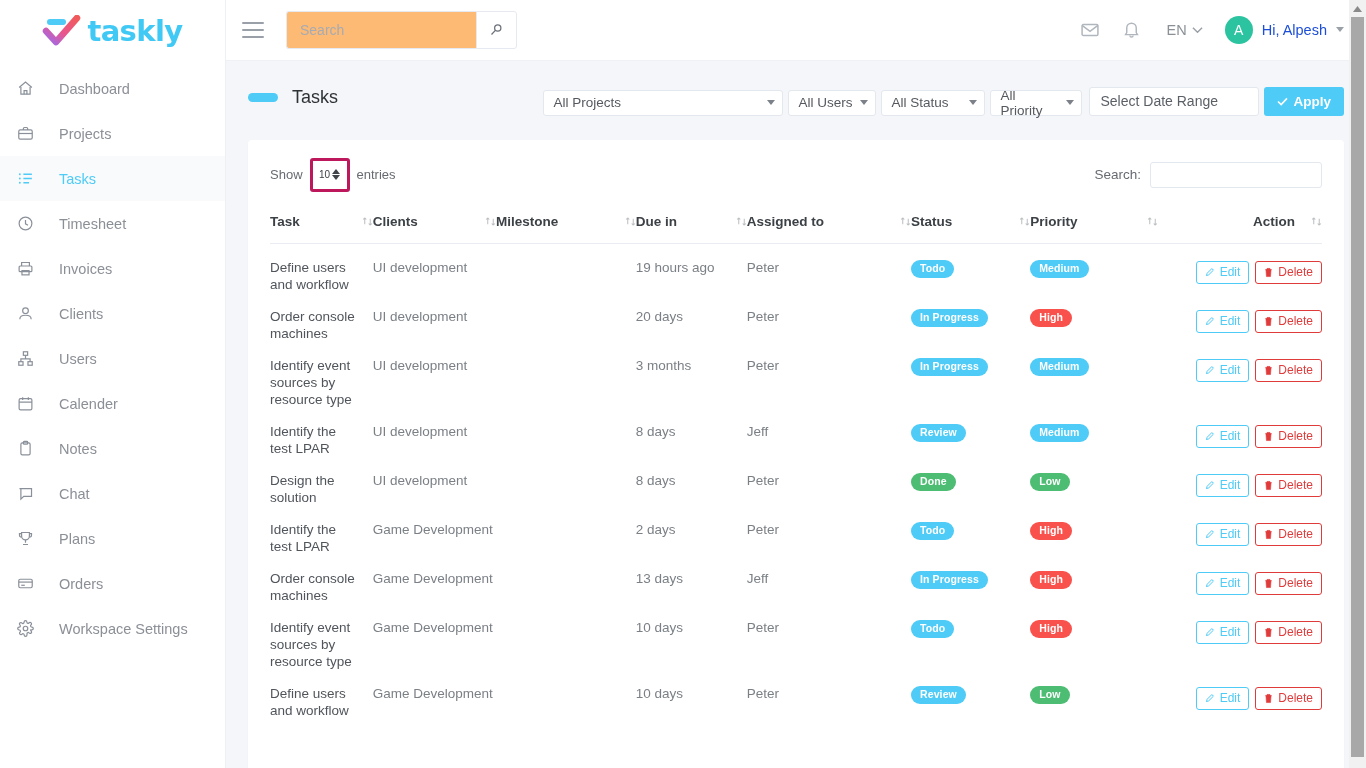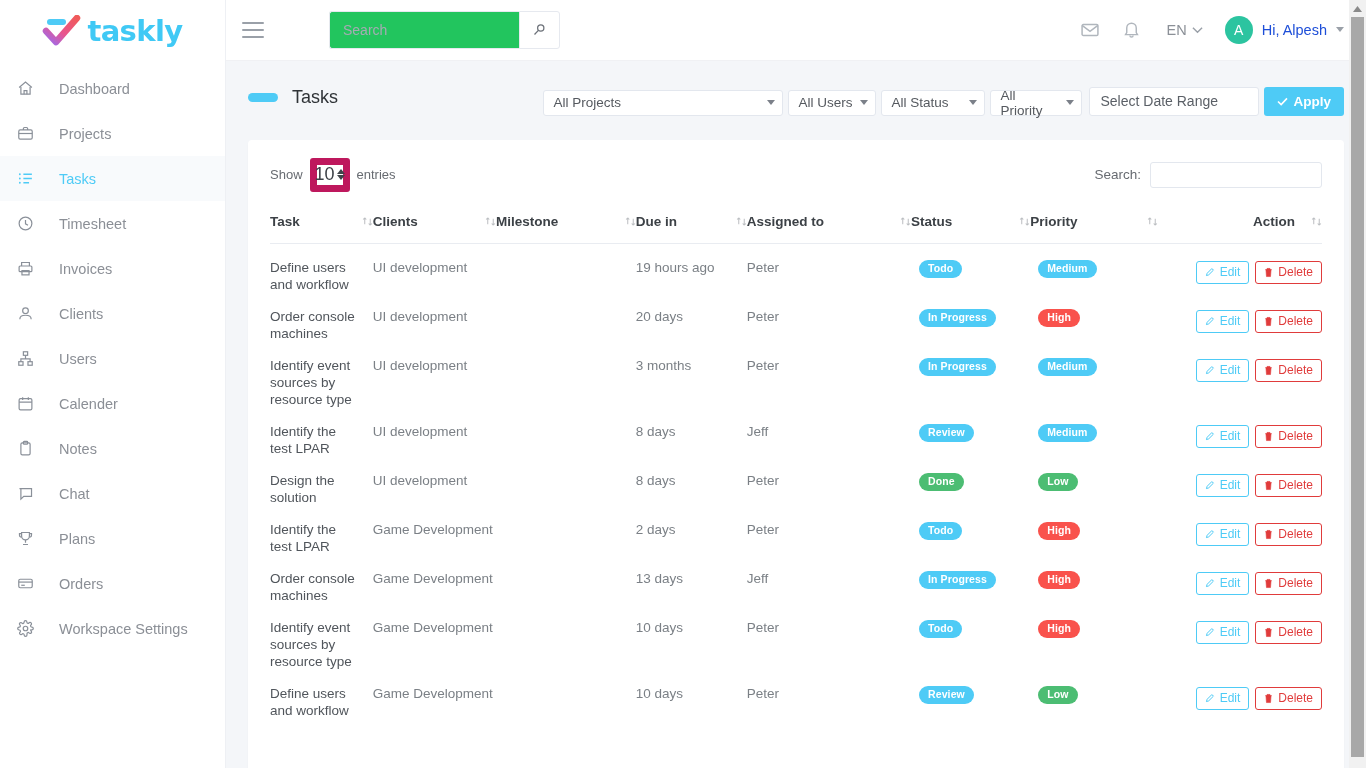--- a/index.html
+++ b/index.html
@@ -50,21 +50,21 @@
     height: 62px; background: #fff; display: flex; align-items: center;
     padding: 0 22px 0 16px; border-bottom: 1px solid #f0f1f4;
   }
   .hamburger { width: 22px; height: 16px; display: flex; flex-direction: column;
     justify-content: space-between; cursor: pointer; margin-right: 22px; }
   .hamburger span { display: block; height: 2px; background: #9aa0a8; border-radius: 1px; }
   .search-group { display: flex; height: 38px; }
   .search-input {
     width: 190px; height: 38px; border: 1px solid #e6e9ef; border-right: none;
     border-radius: 3px 0 0 3px; padding: 0 13px; font-size: 14px; color: #555;
-    outline: none; font-family: "Liberation Sans", sans-serif; background: #22c55e; margin-left: 43px;
+    outline: none; font-family: "Liberation Sans", sans-serif; background: #fdba74;
   }
   .search-input::placeholder { color: #a6abb3; }
   .search-btn {
     width: 41px; height: 38px; border: 1px solid #e6e9ef; background: #fff;
     border-radius: 0 3px 3px 0; cursor: pointer; display: flex;
     align-items: center; justify-content: center; color: #6b7078;
   }
   .top-right { margin-left: auto; display: flex; align-items: center; gap: 0; }
   .top-icon { width: 42px; height: 40px; display: flex; align-items: center;
     justify-content: center; color: #b0b6bd; cursor: pointer; }
@@ -118,23 +118,23 @@
 
   
   .card {
     background: #fff; border-radius: 4px; margin-top: 24px;
     padding: 18px 22px 20px 22px; box-shadow: 0 1px 2px rgba(0,0,0,0.03);
     height: 640px;
   }
   .table-controls { display: flex; align-items: center; height: 34px; }
   .show-entries { display: flex; align-items: center; gap: 7px; font-size: 13px; color: #676b71; }
   .entries-num {
-    width: 40px; height: 34px; border: 7px solid #be185d; border-radius: 3px;
+    width: 40px; height: 34px; border: 3px solid #be185d; border-radius: 3px;
     display: flex; align-items: center; justify-content: center; gap: 2px;
-    font-size: 18px; color: #3d4248; background: #fff; cursor: pointer;
+    font-size: 10px; color: #3d4248; background: #fff; cursor: pointer;
   }
   .spinner { display: flex; flex-direction: column; gap: 1px; color: #40454b; }
   .search-box { margin-left: auto; display: flex; align-items: center; gap: 9px; }
   .search-box label { font-size: 13.5px; color: #676b71; }
   .dt-search {
     width: 172px; height: 26px; border: 1px solid #e3e7ee; border-radius: 3px;
     outline: none; padding: 0 8px; font-size: 13px;
     font-family: "Liberation Sans", sans-serif;
   }
 
@@ -157,21 +157,21 @@
   .col-milestone { width: 136px; }
   .col-due { width: 108px; }
   .col-assigned { width: 160px; }
   .col-status { width: 116px; }
   .col-priority { width: 124px; }
   .col-action { width: 160px; }
 
   .badge {
     display: inline-block; border-radius: 10px; color: #fff;
     font-size: 10.5px; font-weight: bold; padding: 3px 9px 4px 9px;
-    line-height: 11px; letter-spacing: 0.1px; margin-left: 8px;
+    line-height: 11px; letter-spacing: 0.1px;
   }
   .badge.blue { background: #4ecbf6; }
   .badge.green { background: #4cbd73; }
   .badge.red { background: #f9524c; }
 
   .actions { display: flex; gap: 6px; justify-content: flex-end; padding-top: 2px; }
   .btn-edit, .btn-del {
     display: flex; align-items: center; gap: 5px; height: 23px;
     border-radius: 3px; background: #fff; font-size: 12px; padding: 0 8px;
     cursor: pointer; font-family: "Liberation Sans", sans-serif;

